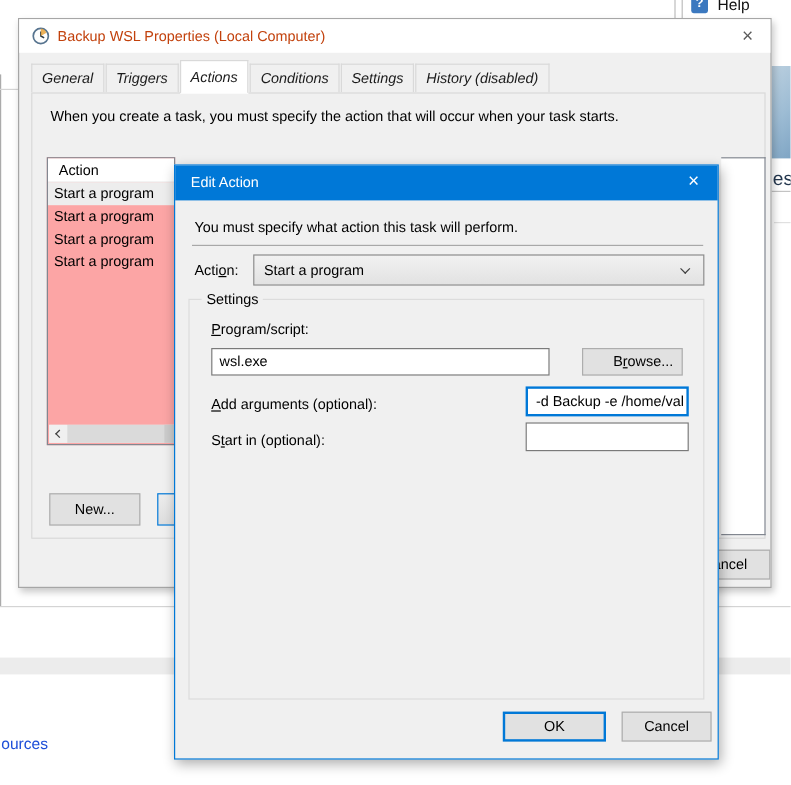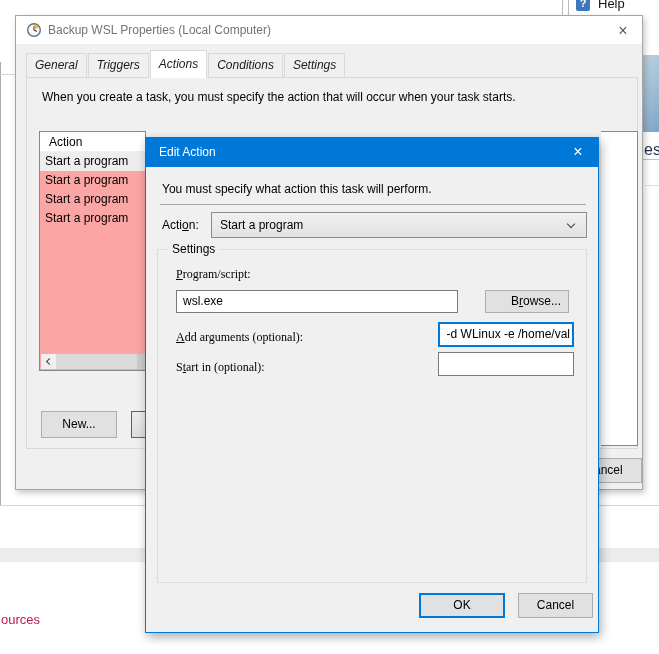--- a/index.html
+++ b/index.html
@@ -12,27 +12,27 @@
   .bg-hline { position:absolute; height:1px; background:#d4d4d4; }
   .help-icon { position:absolute; left:576px; top:-4px; width:14px; height:15px; background:#3b78bf; color:#fff;
                font-size:11px; font-weight:bold; text-align:center; line-height:15px; border-radius:2px; }
   .help-label { position:absolute; left:598px; top:-4px; font-size:13px; color:#111; }
   .desktop-patch { position:absolute; left:639px; top:55px; width:20px; height:77px;
                    background:linear-gradient(135deg,#bdd1e0 0%,#9dbcd4 55%,#7fa5c4 100%); }
   .frag-es { position:absolute; left:644px; top:141px; font-size:16px; color:#24374e; }
   .frag-es-line { position:absolute; left:638px; top:159px; width:21px; height:1px; background:#c3c3c3; }
   .frag-es-line2 { position:absolute; left:645px; top:185px; width:14px; height:1px; background:#e0e0e0; }
   .band { position:absolute; left:0; top:548px; width:659px; height:14px; background:#ececec; }
-  .frag-ources { position:absolute; left:1px; top:612px; font-size:13px; color:#be185d; }
+  .frag-ources { position:absolute; left:1px; top:612px; font-size:13px; color:#1d4ed8; }
 
   
   .main-dialog { position:absolute; left:15px; top:15px; width:628px; height:475px; background:#f0f0f0;
                  border:1px solid #a6a6a6; box-shadow:2px 3px 6px rgba(0,0,0,.22); z-index:10; }
   .main-titlebar { position:absolute; left:0; top:0; right:0; height:28px; background:#ffffff; }
-  .main-title { position:absolute; left:32px; top:7px; color:#737373; font-size:12px; white-space:nowrap; }
+  .main-title { position:absolute; left:32px; top:7px; color:#c2410c; font-size:12px; white-space:nowrap; }
   .task-icon { position:absolute; left:10px; top:6px; width:16px; height:16px; }
   .main-close { position:absolute; right:6px; top:4px; width:26px; height:22px; text-align:center;
                 line-height:22px; color:#5a5a5a; font-size:16px; cursor:default; }
 
   .tabs { position:absolute; left:10px; top:37px; height:24px; display:flex; align-items:flex-end;font-style:italic; }
   .tab { height:24px; line-height:23px; padding:0 8px; background:#f0f0f0; border:1px solid #d9d9d9;
          border-bottom:none; margin-right:1px; white-space:nowrap; color:#1a1a1a; }
   .tab.selected { height:28px; line-height:26px; background:#ffffff; position:relative; z-index:3;
                   margin-bottom:-1px; border:1px solid #d9d9d9; border-bottom:1px solid #ffffff; }
 
@@ -74,21 +74,21 @@
   .action-label { position:absolute; left:16px; top:80px; }
   .combo { position:absolute; left:65px; top:74px; width:376px; height:26px;
            background:linear-gradient(#f1f1f1,#e2e2e2); border:1px solid #8c8c8c; line-height:24px;
            padding-left:8px; }
   .chev-down { position:absolute; right:12px; top:8px; width:6px; height:6px; border-right:1px solid #404040;
                border-bottom:1px solid #404040; transform:rotate(45deg); }
 
   .groupbox { position:absolute; left:11px; top:111px; width:430px; height:334px; border:1px solid #dcdcdc; }
   .group-label { position:absolute; left:10px; top:-8px; background:#f0f0f0; padding:0 4px; }
 
-  .field-label { position:absolute; white-space:nowrap;font-family:Liberation Serif, serif; }
+  .field-label { position:absolute; white-space:nowrap; }
   .mn { text-decoration:underline; }
   .text-field { position:absolute; background:#fff; border:1px solid #7a7a7a; line-height:21px;
                 padding:0 6px; white-space:nowrap; overflow:hidden; }
   .prog-label { left:30px; top:129px; }
   .prog-field { left:30px; top:152px; width:282px; height:23px; }
   .browse-btn { position:absolute; left:339px; top:152px; width:84px; height:23px; line-height:21px;padding-left:18px; }
   .args-label { left:30px; top:192px; }
   .args-field { left:292px; top:184px; width:136px; height:25px; border:2px solid #0078d7; line-height:21px;
                 display:flex; justify-content:flex-end; align-items:center; padding:0 2px; }
   .startin-label { left:30px; top:222px; }
@@ -129,20 +129,21 @@
         <span>×</span>
       </div>
     </div>
 
     <div class="tabs">
       <div class="tab">General</div>
       <div class="tab">Triggers</div>
       <div class="tab selected">Actions</div>
       <div class="tab">Conditions</div>
       <div class="tab">Settings</div>
+      <div class="tab">History (disabled)</div>
     </div>
 
     <div class="tab-panel">
       <div class="panel-desc">When you create a task, you must specify the action that will occur when your task starts.</div>
     </div>
 
     <div class="list-left">
       <div class="list-header">Action</div>
       <div class="list-row selected">Start a program</div>
       <div class="list-row">Start a program</div>
@@ -183,21 +184,21 @@
     <div class="groupbox">
       <span class="group-label">Settings</span>
     </div>
 
     <div class="field-label prog-label"><span></span><span class="mn">P</span><span>rogram/script:</span></div>
     <div class="text-field prog-field">wsl.exe</div>
     <div class="btn browse-btn"><span>B</span><span class="mn">r</span><span>owse...</span></div>
 
     <div class="field-label args-label"><span></span><span class="mn">A</span><span>dd arguments (optional):</span></div>
     <div class="text-field args-field">
-      <span style="white-space:nowrap;">-d WLinux -e /home/val</span>
+      <span style="white-space:nowrap;">-d Backup -e /home/val</span>
     </div>
 
     <div class="field-label startin-label"><span>S</span><span class="mn">t</span><span>art in (optional):</span></div>
     <div class="text-field startin-field"></div>
 
     <div class="btn ok-btn">OK</div>
     <div class="btn edit-cancel-btn">Cancel</div>
   </div>
 
 </div>

